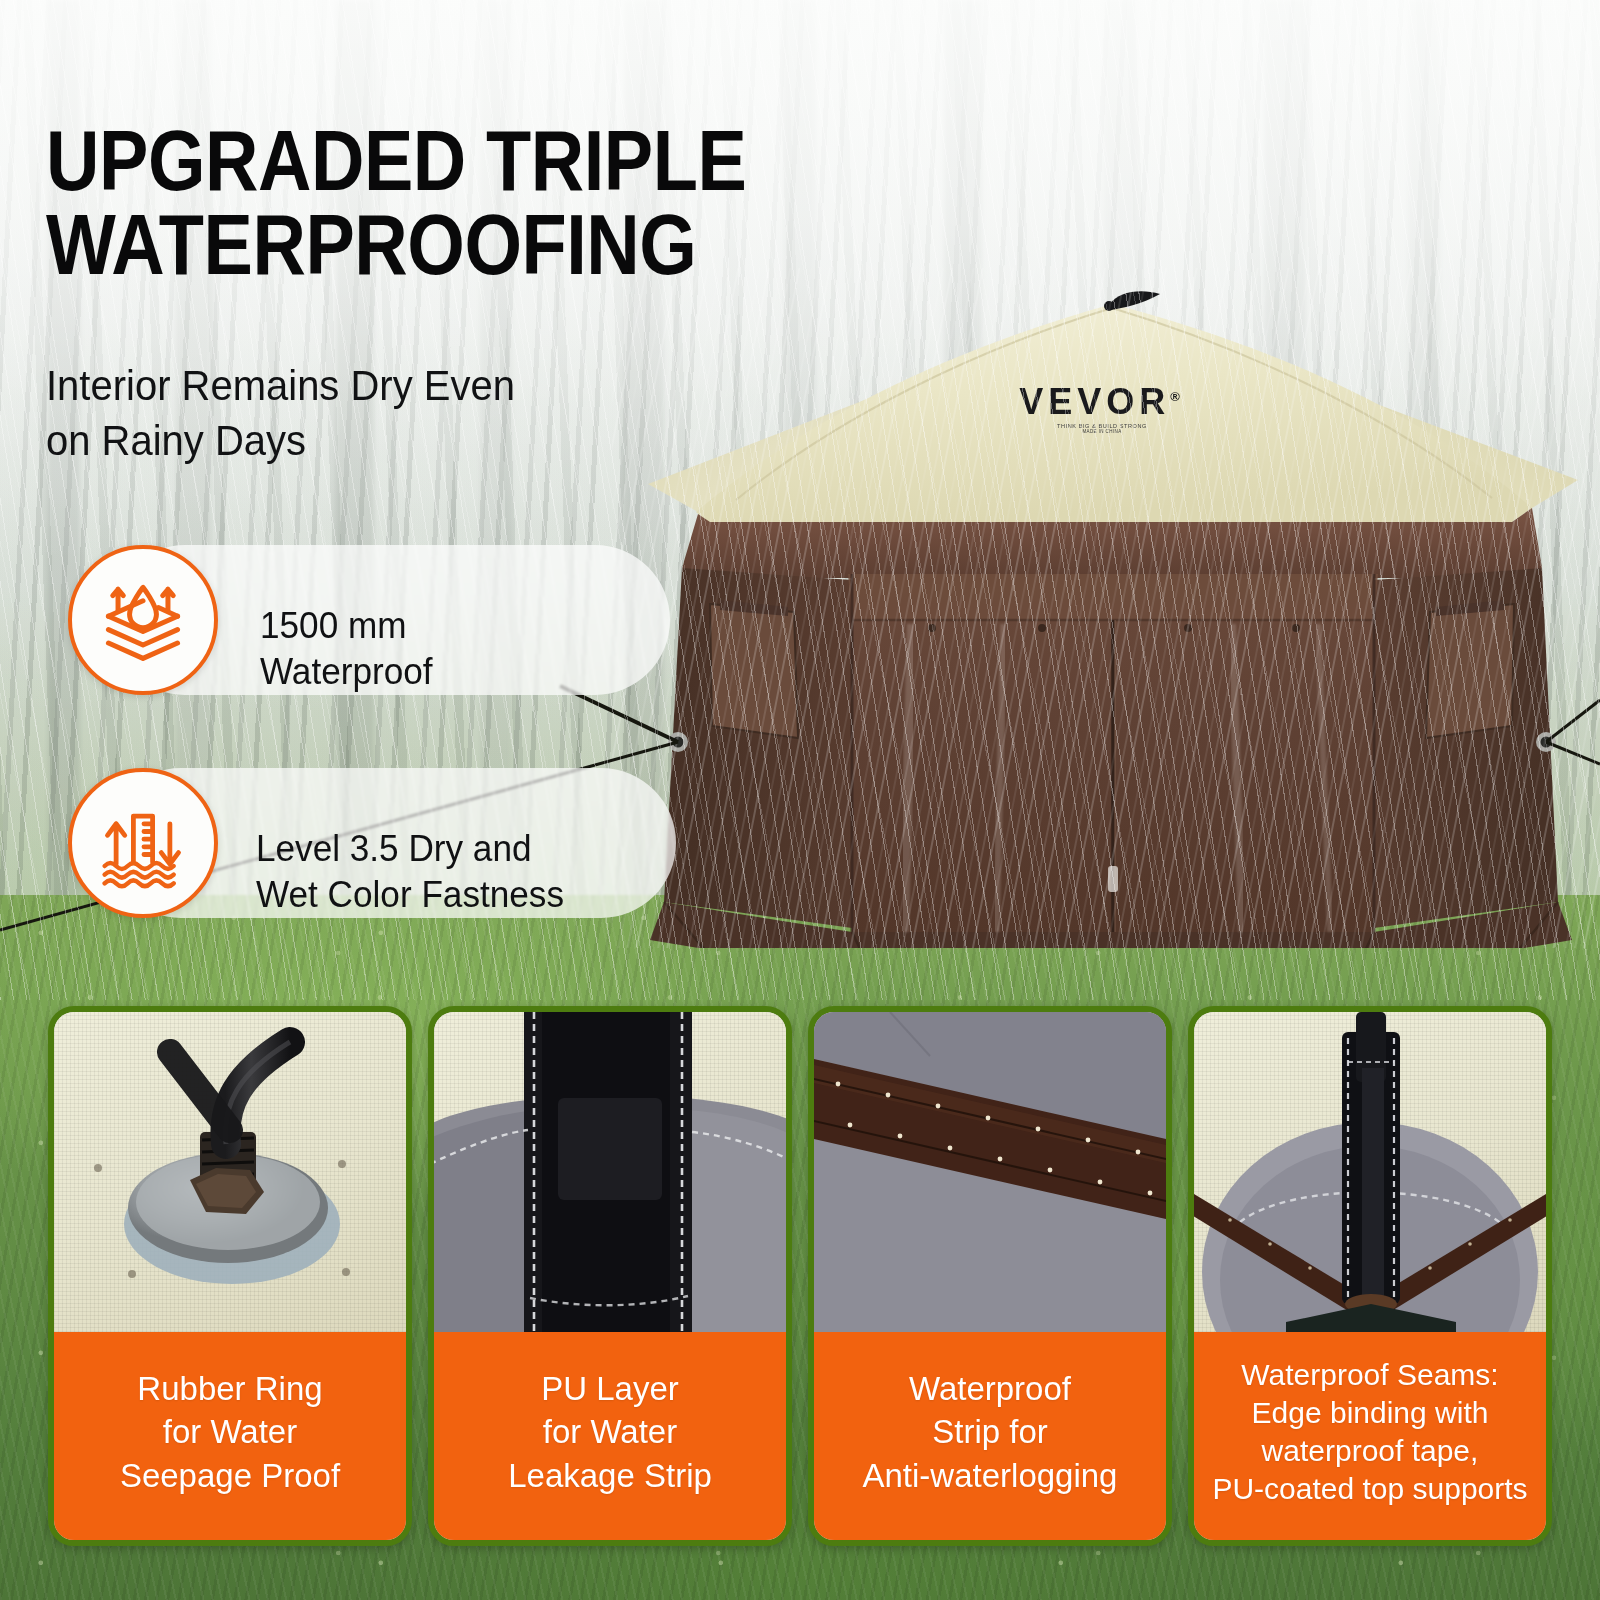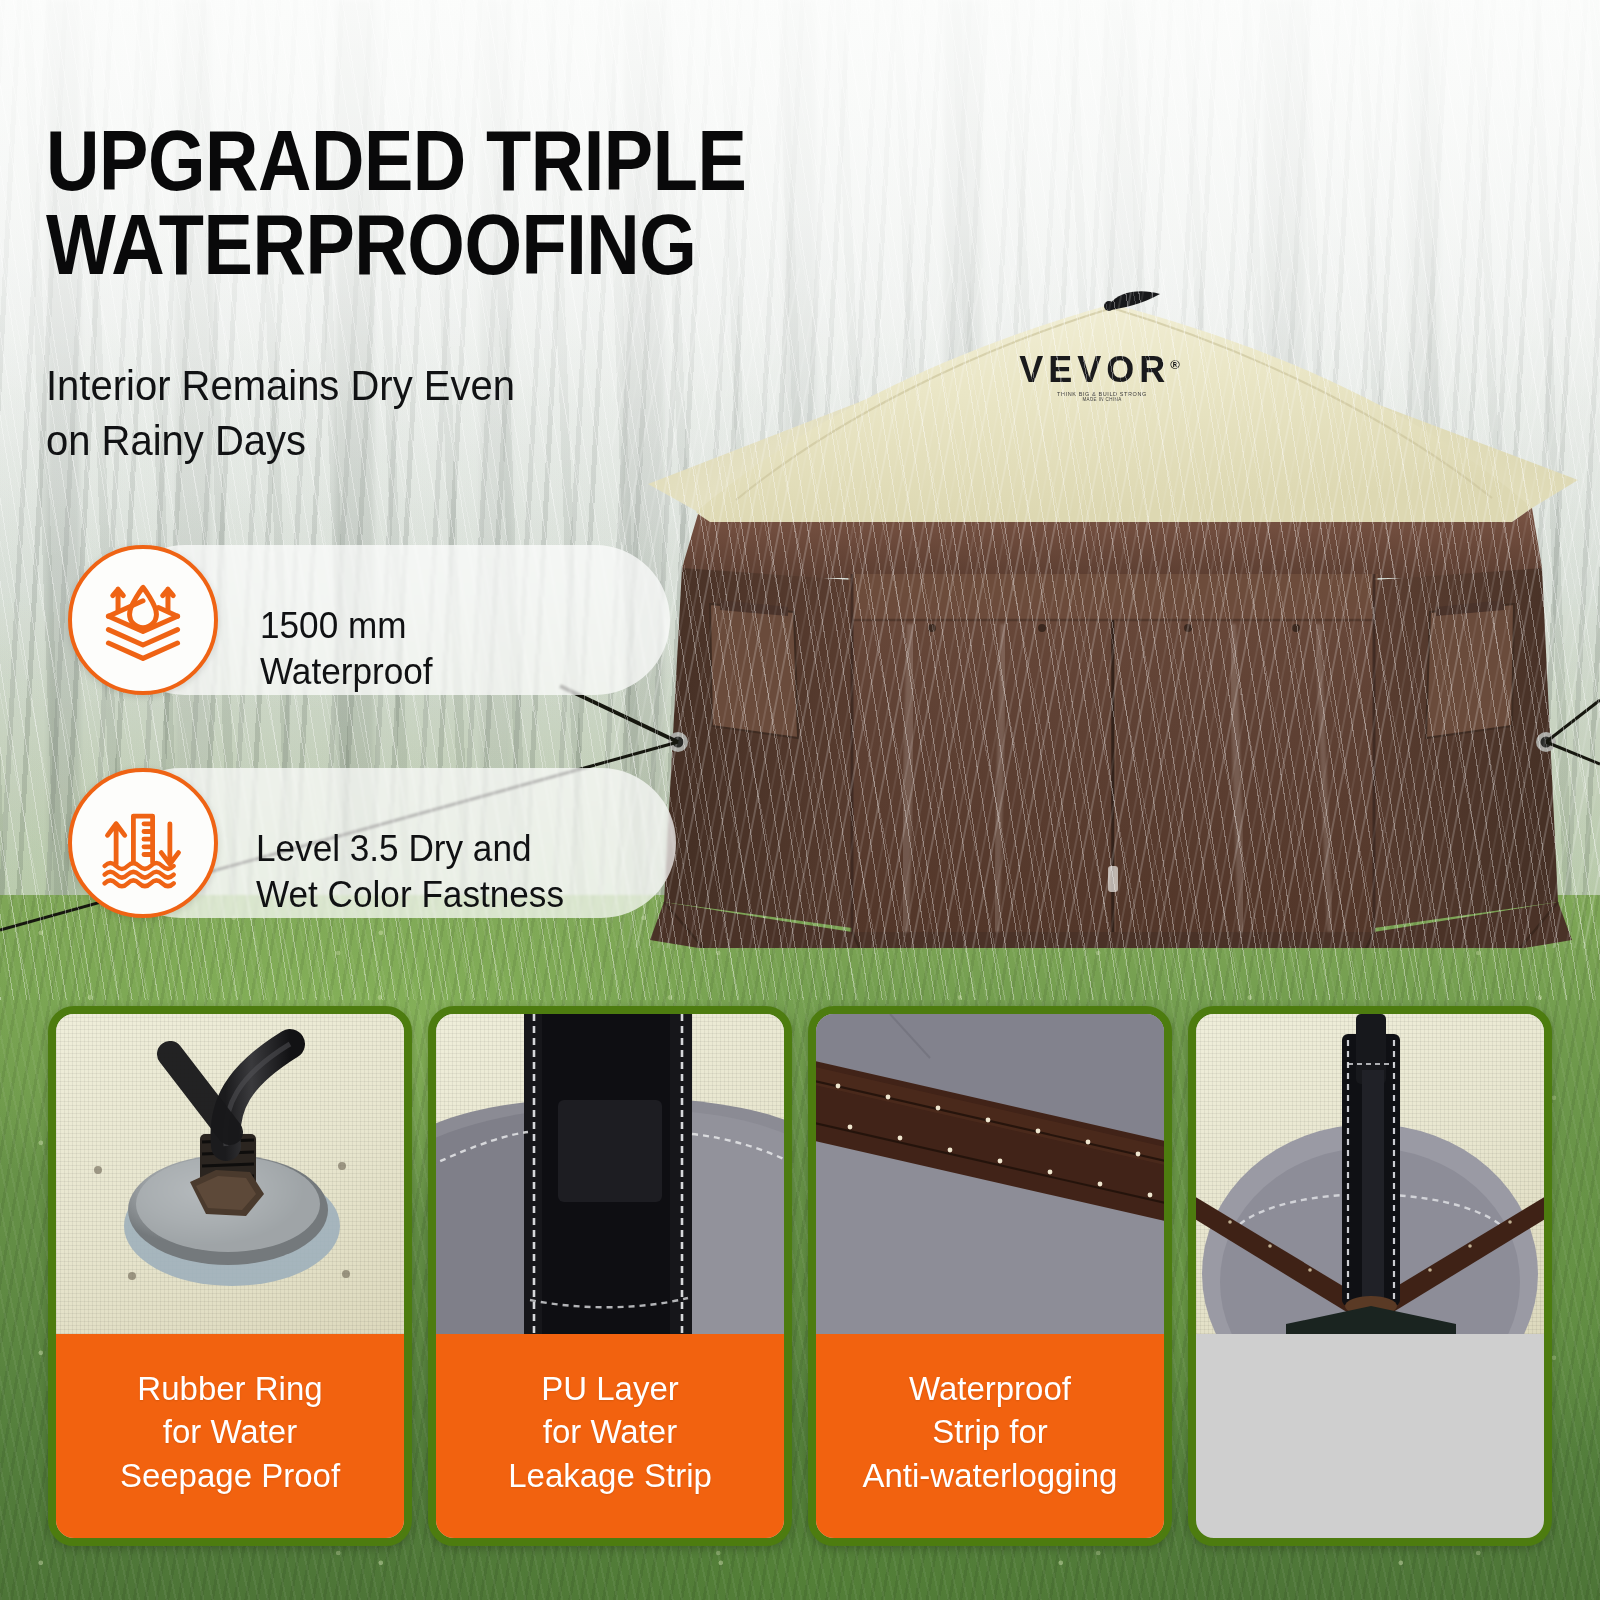--- a/index.html
+++ b/index.html
@@ -120,21 +120,21 @@
   .badge-1 { left:68px; top:545px; }
   .badge-2 { left:68px; top:768px; }
 
   
   #tent { position:absolute; left:612px; top:268px; width:988px; height:680px; }
 
   
   .panels { position:absolute; left:48px; top:1006px; width:1504px; height:540px; display:flex; gap:16px; }
   .panel {
     flex:1; position:relative; border-radius:26px; overflow:hidden;
-    border:8px solid #4d7c0f; background:#cfcfcf;
+    border:6px solid #4d7c0f; background:#cfcfcf;
     box-shadow:0 3px 10px rgba(0,0,0,.22);
     display:flex; flex-direction:column;
   }
   .panel-photo { height:320px; position:relative; overflow:hidden; }
   .panel-cap {
     flex:1; background:#f2620f; color:#fff;
     display:flex; align-items:center; justify-content:center; text-align:center;
     font-size:33px; line-height:1.31; padding:6px 10px 14px;
     white-space:pre-line;
     text-shadow:0 1px 2px rgba(0,0,0,.10);
@@ -268,21 +268,21 @@
       <path d="M300 356 L 292 664" stroke="#f0e6df" stroke-width="10" filter="url(#soft)"></path>
       <path d="M392 356 L 384 664" stroke="#f0e6df" stroke-width="7" filter="url(#soft)"></path>
       <path d="M620 356 L 630 664" stroke="#f0e6df" stroke-width="8" filter="url(#soft)"></path>
       <path d="M706 356 L 718 664" stroke="#f0e6df" stroke-width="6" filter="url(#soft)"></path>
     </g>
 
     <rect x="0" y="0" width="988" height="710" fill="url(#rainP)"></rect>
   </svg>
 
   
-  <div style="position:absolute; left:330px; top:84px; width:320px; text-align:center;">
+  <div style="position:absolute; left:330px; top:116px; width:320px; text-align:center;">
     <div style="font-size:36px; font-weight:bold; letter-spacing:5px; color:#1a1a1c; line-height:1;">
       <span>VEVOR</span><span style="font-size:13px; vertical-align:super;">®</span>
     </div>
     <div style="font-size:5.5px; color:#3a3a3c; letter-spacing:.6px; margin-top:3px;">THINK BIG &amp; BUILD STRONG</div>
     <div style="font-size:4.5px; color:#3a3a3c; letter-spacing:.4px;">MADE IN CHINA</div>
   </div>
 </div>
 
 <svg style="position:absolute; left:0; top:0; width:1600px; height:1000px; pointer-events:none;">
   <line x1="678" y1="742" x2="0" y2="930" stroke="#16170f" stroke-width="3"></line>
@@ -477,14 +477,18 @@
         <rect x="172" y="56" width="22" height="230" fill="#202127"></rect>
         <path d="M158 26 L 158 286" stroke="#e2e3e7" stroke-width="2.2" stroke-dasharray="6 5" opacity=".9"></path>
         <path d="M204 26 L 204 286" stroke="#e2e3e7" stroke-width="2.2" stroke-dasharray="6 5" opacity=".9"></path>
         <path d="M158 50 L 204 50" stroke="#e2e3e7" stroke-width="2" stroke-dasharray="5 4" opacity=".75"></path>
 
         <ellipse cx="181" cy="292" rx="26" ry="10" fill="#5a3a25"></ellipse>
 
         <path d="M96 310 L 181 292 L 266 310 L 266 320 L 96 320 Z" fill="#1a2420"></path>
       </svg>
     </div>
+    <div class="panel-cap small">Waterproof Seams:
+Edge binding with
+waterproof tape,
+PU-coated top supports</div>
   </div>
 </div>
 
 </body></html>

